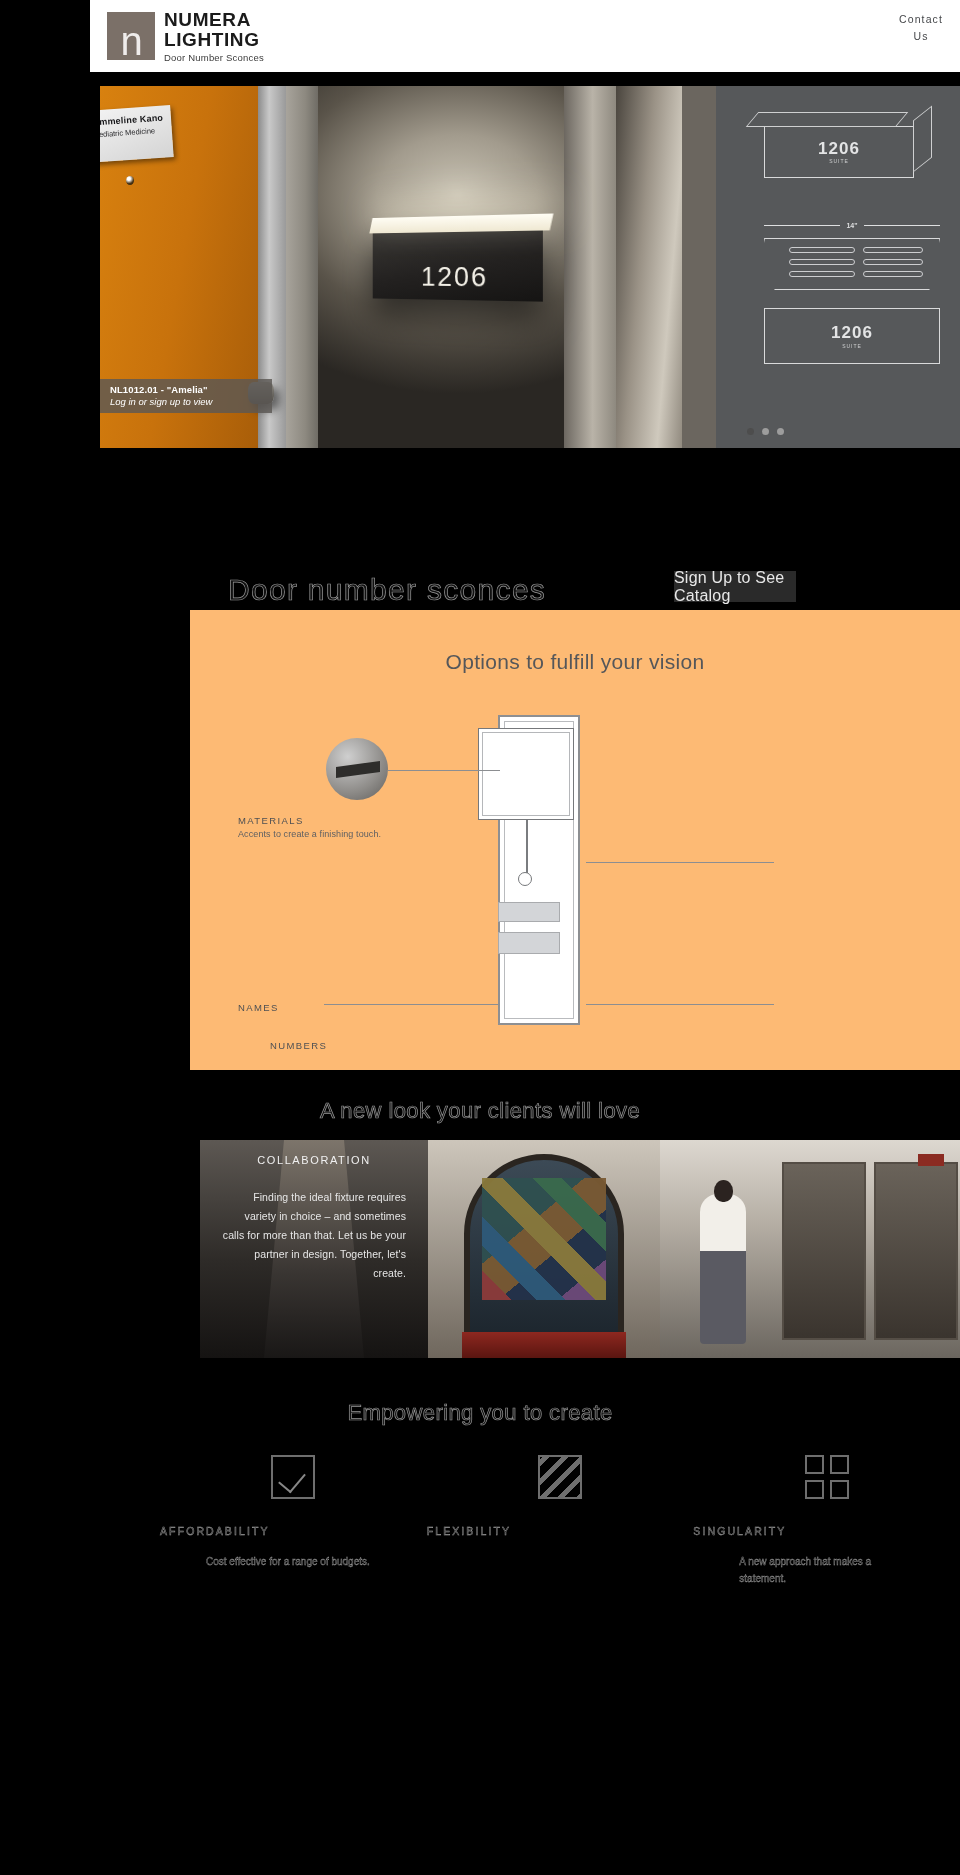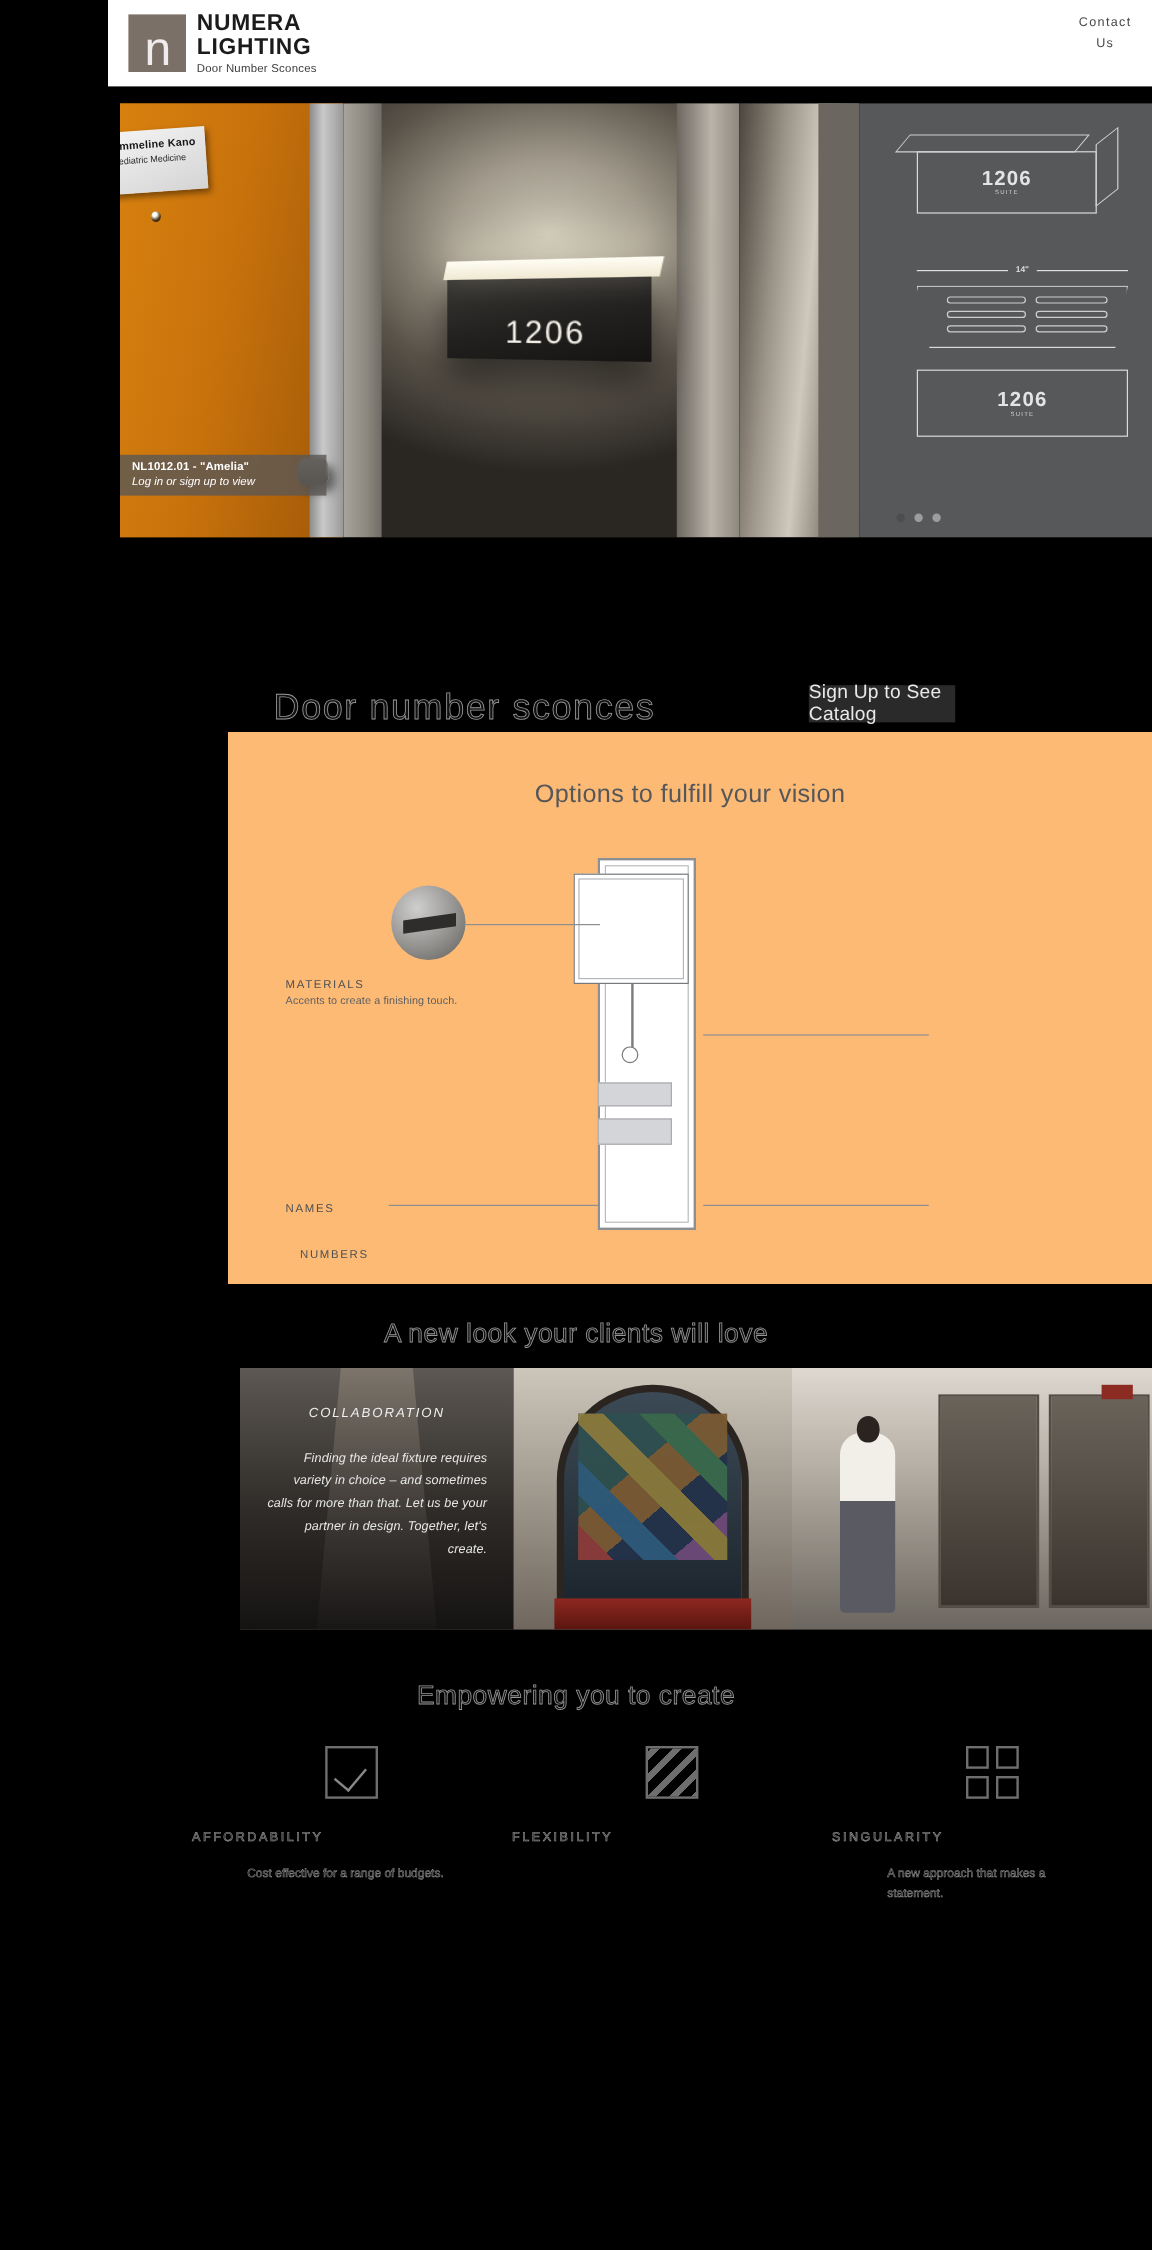--- a/index.html
+++ b/index.html
@@ -173,35 +173,35 @@
   .lead { position:absolute; height:1px; background:#8c8e91; }
   .lead-mat { left:198px; top:160px; width:112px; }
   .lead-r1 { left:396px; top:252px; width:188px; }
   .lead-names-l { left:134px; top:394px; width:176px; }
   .lead-names-r { left:396px; top:394px; width:188px; }
   .opt-label { position:absolute; font-size:9.5px; color:#4e5053; letter-spacing:1.4px; }
   .opt-desc { position:absolute; font-size:9px; color:#5d5f62; letter-spacing:.1px; }
   .lbl-materials { left:48px; top:205px; }
   .dsc-materials { left:48px; top:219px; }
   .lbl-names { left:48px; top:392px;text-align:center; }
-  .lbl-numbers { left:44px; top:430px;padding-left:16px; }
+  .lbl-numbers { left:64px; top:430px;padding-left:16px; }
 
   
   .newlook-h2 { position:absolute; left:0; right:0; top:1098px; text-align:center;
     font-size:22px; font-weight:300; color:#111; -webkit-text-stroke:0.7px #969696;
     letter-spacing:.4px; }
   .collab-band { position:absolute; left:200px; top:1140px; width:760px; height:218px; display:flex; }
   .collab-card { width:228px; height:218px; position:relative; background:#45413e;
     overflow:hidden; }
   .collab-bg { position:absolute; inset:0;
     background:linear-gradient(180deg,#5d5853 0%,#2e2b28 55%,#151312 100%); }
   .collab-hall { position:absolute; left:64px; top:0; width:100px; height:218px;
     background:linear-gradient(180deg,#7d756b 0%,#3a3633 60%,#191716 100%);
     clip-path:polygon(20% 0,80% 0,100% 100%,0 100%); }
-  .collab-inner { position:absolute; inset:0; padding:28px 22px;font-style:italic; }
+  .collab-inner { position:absolute; inset:0; padding:10px 22px; }
   .collab-title { font-size:11px; letter-spacing:1.6px; color:#f0f0f0; text-align:center; margin-top:4px; }
   .collab-body { margin-top:22px; font-size:10.5px; line-height:19px; color:#e6e6e6;
     text-align:right; letter-spacing:.1px; }
   .photo-door { width:232px; height:218px; position:relative; overflow:hidden;
     background:linear-gradient(180deg,#cdc6bb,#6f675d); }
   .pd-arch { position:absolute; left:36px; top:14px; width:160px; height:186px;
     border-radius:80px 80px 0 0; background:linear-gradient(180deg,#3c4a56,#1d262e);
     border:6px solid #2a2520; }
   .pd-glass { position:absolute; left:12px; top:18px; right:12px; bottom:34px;
     background:

